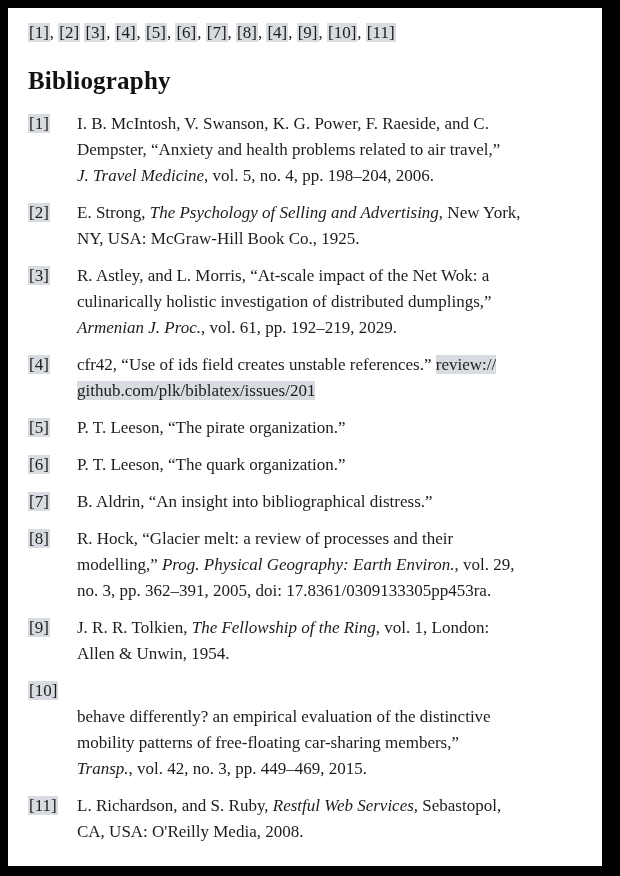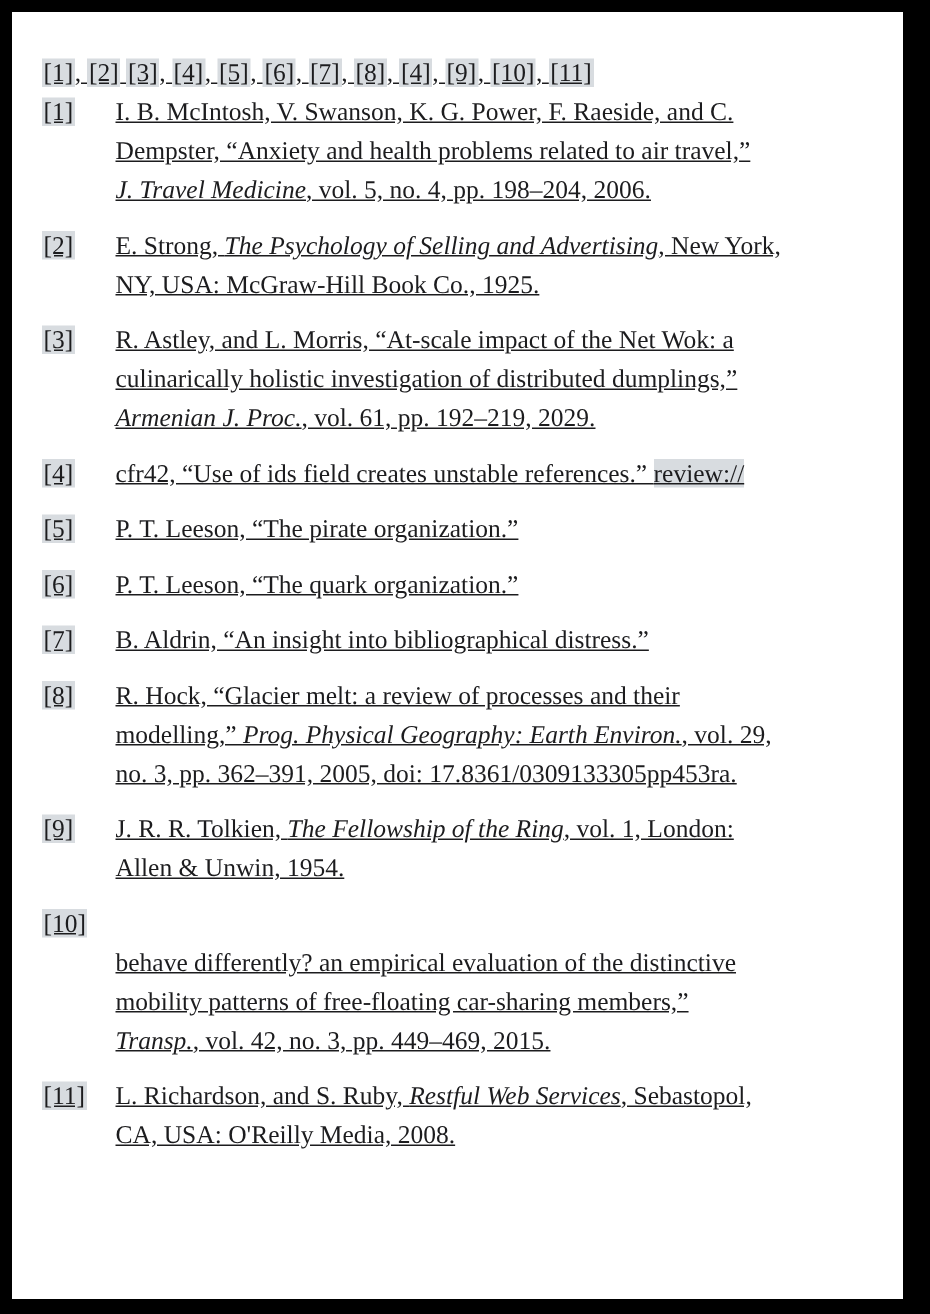--- a/index.html
+++ b/index.html
@@ -18,25 +18,24 @@
   }
   .page {
     position: absolute;
     left: 8px;
     top: 8px;
     width: 594px;
     height: 858px;
     background: var(--page-bg);
   }
   .content {
-    padding: 28px 10px 0 20px;
+    padding: 12px 10px 0 20px;
     font-family: "Liberation Serif", serif;
     font-size: 17px;
     color: var(--text);
-    text-decoration: underline;
   }
   .cite-box {
     background: var(--highlight);
     padding: 0 1px;
   }
   .citeline {
     margin: 0;
     line-height: 26px;
     white-space: pre-wrap;
   }
@@ -64,39 +63,40 @@
   }
   .i { font-style: italic; }
   .link { background: var(--highlight); }
 </style>
 </head>
 <body>
 
 <div class="page">
   <div class="content">
     <p class="citeline"><span class="cite-box">[1]</span>, <span class="cite-box">[2]</span> <span class="cite-box">[3]</span>, <span class="cite-box">[4]</span>, <span class="cite-box">[5]</span>, <span class="cite-box">[6]</span>, <span class="cite-box">[7]</span>, <span class="cite-box">[8]</span>, <span class="cite-box">[4]</span>, <span class="cite-box">[9]</span>, <span class="cite-box">[10]</span>, <span class="cite-box">[11]</span></p>
+    <h1 class="bib-heading">Bibliography</h1>
     <div class="reflist">
   <div class="ref-row">
     <span class="ref-label-cell"><span class="cite-box">[1]</span></span>
     <span class="ref-text"><span class="n">I. B. McIntosh, V. Swanson, K. G. Power, F. Raeside, and C.</span><br><span class="n">Dempster, “Anxiety and health problems related to air travel,”</span><br><span class="i">J. Travel Medicine</span><span class="n">, vol. 5, no. 4, pp. 198–204, 2006.</span></span>
   </div>
 
   <div class="ref-row">
     <span class="ref-label-cell"><span class="cite-box">[2]</span></span>
     <span class="ref-text"><span class="n">E. Strong, </span><span class="i">The Psychology of Selling and Advertising</span><span class="n">, New York,</span><br><span class="n">NY, USA: McGraw-Hill Book Co., 1925.</span></span>
   </div>
 
   <div class="ref-row">
     <span class="ref-label-cell"><span class="cite-box">[3]</span></span>
     <span class="ref-text"><span class="n">R. Astley, and L. Morris, “At-scale impact of the Net Wok: a</span><br><span class="n">culinarically holistic investigation of distributed dumplings,”</span><br><span class="i">Armenian J. Proc.</span><span class="n">, vol. 61, pp. 192–219, 2029.</span></span>
   </div>
 
   <div class="ref-row">
     <span class="ref-label-cell"><span class="cite-box">[4]</span></span>
-    <span class="ref-text"><span class="n">cfr42, “Use of ids field creates unstable references.” </span><span class="link">review://</span><br></span>
+    <span class="ref-text"><span class="n">cfr42, “Use of ids field creates unstable references.” </span><span class="link">review://</span><br><span class="link">github.com/plk/biblatex/issues/201</span></span>
   </div>
 
   <div class="ref-row">
     <span class="ref-label-cell"><span class="cite-box">[5]</span></span>
     <span class="ref-text"><span class="n">P. T. Leeson, “The pirate organization.”</span></span>
   </div>
 
   <div class="ref-row">
     <span class="ref-label-cell"><span class="cite-box">[6]</span></span>
     <span class="ref-text"><span class="n">P. T. Leeson, “The quark organization.”</span></span>

